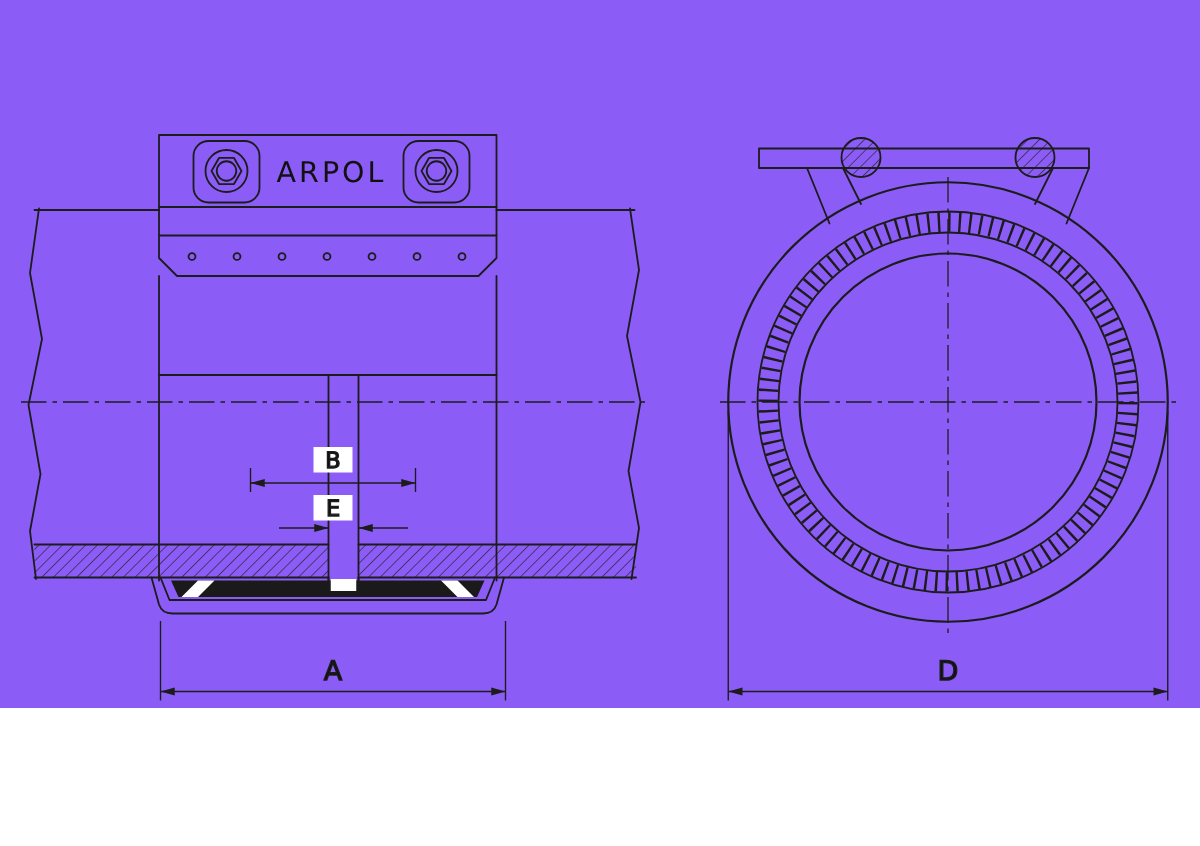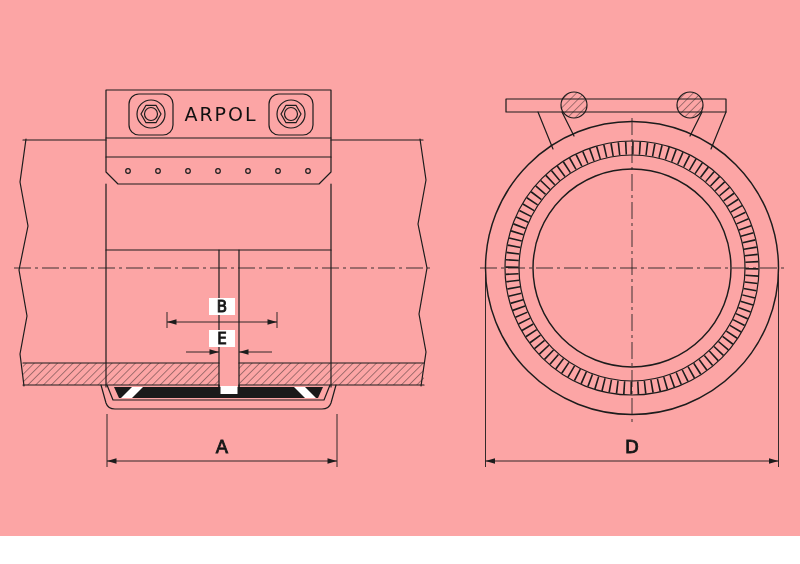--- a/index.html
+++ b/index.html
@@ -1,16 +1,16 @@
 <!DOCTYPE html>
 <html><head>
 <meta charset="utf-8">
 <style>
   html,body{margin:0;padding:0;background:#ffffff;}
-  .canvas{position:relative;width:800px;height:536px;background:#fca5a5;font-family:"DejaVu Sans",sans-serif;overflow:hidden;}
+  .canvas{position:relative;width:800px;height:472px;background:#8b5cf6;font-family:"DejaVu Sans",sans-serif;overflow:hidden;}
   svg{display:block;}
   .s{stroke:#1c1c1c;stroke-width:1.2;fill:none;stroke-linecap:round;stroke-linejoin:round;}
   .s2{stroke-width:1.45;}
   .d{stroke:#1c1c1c;stroke-width:0.9;fill:none;stroke-linecap:butt;}
   .cl{stroke:#1c1c1c;stroke-width:0.85;fill:none;stroke-dasharray:17 4 3 4;}
   .arr{fill:#1c1c1c;stroke:none;}
   .wh{fill:#ffffff;stroke:none;}
   .dk{fill:#1a1a1a;stroke:none;}
   .outline{stroke:#1c1c1c;stroke-width:1.2;}
   .ticks{fill:none;stroke:#1c1c1c;stroke-width:13;stroke-dasharray:1.6 5.38;}

